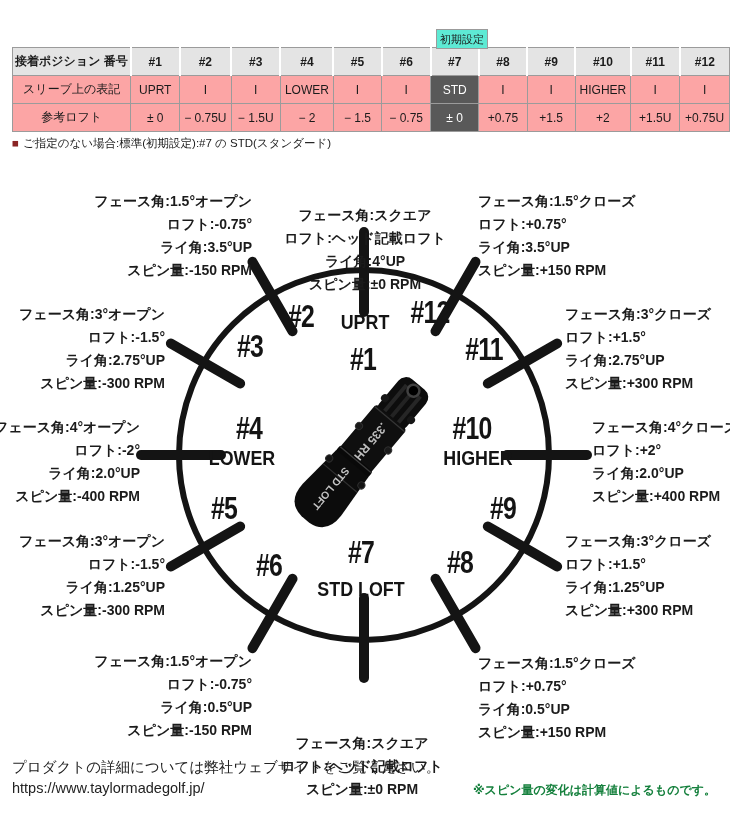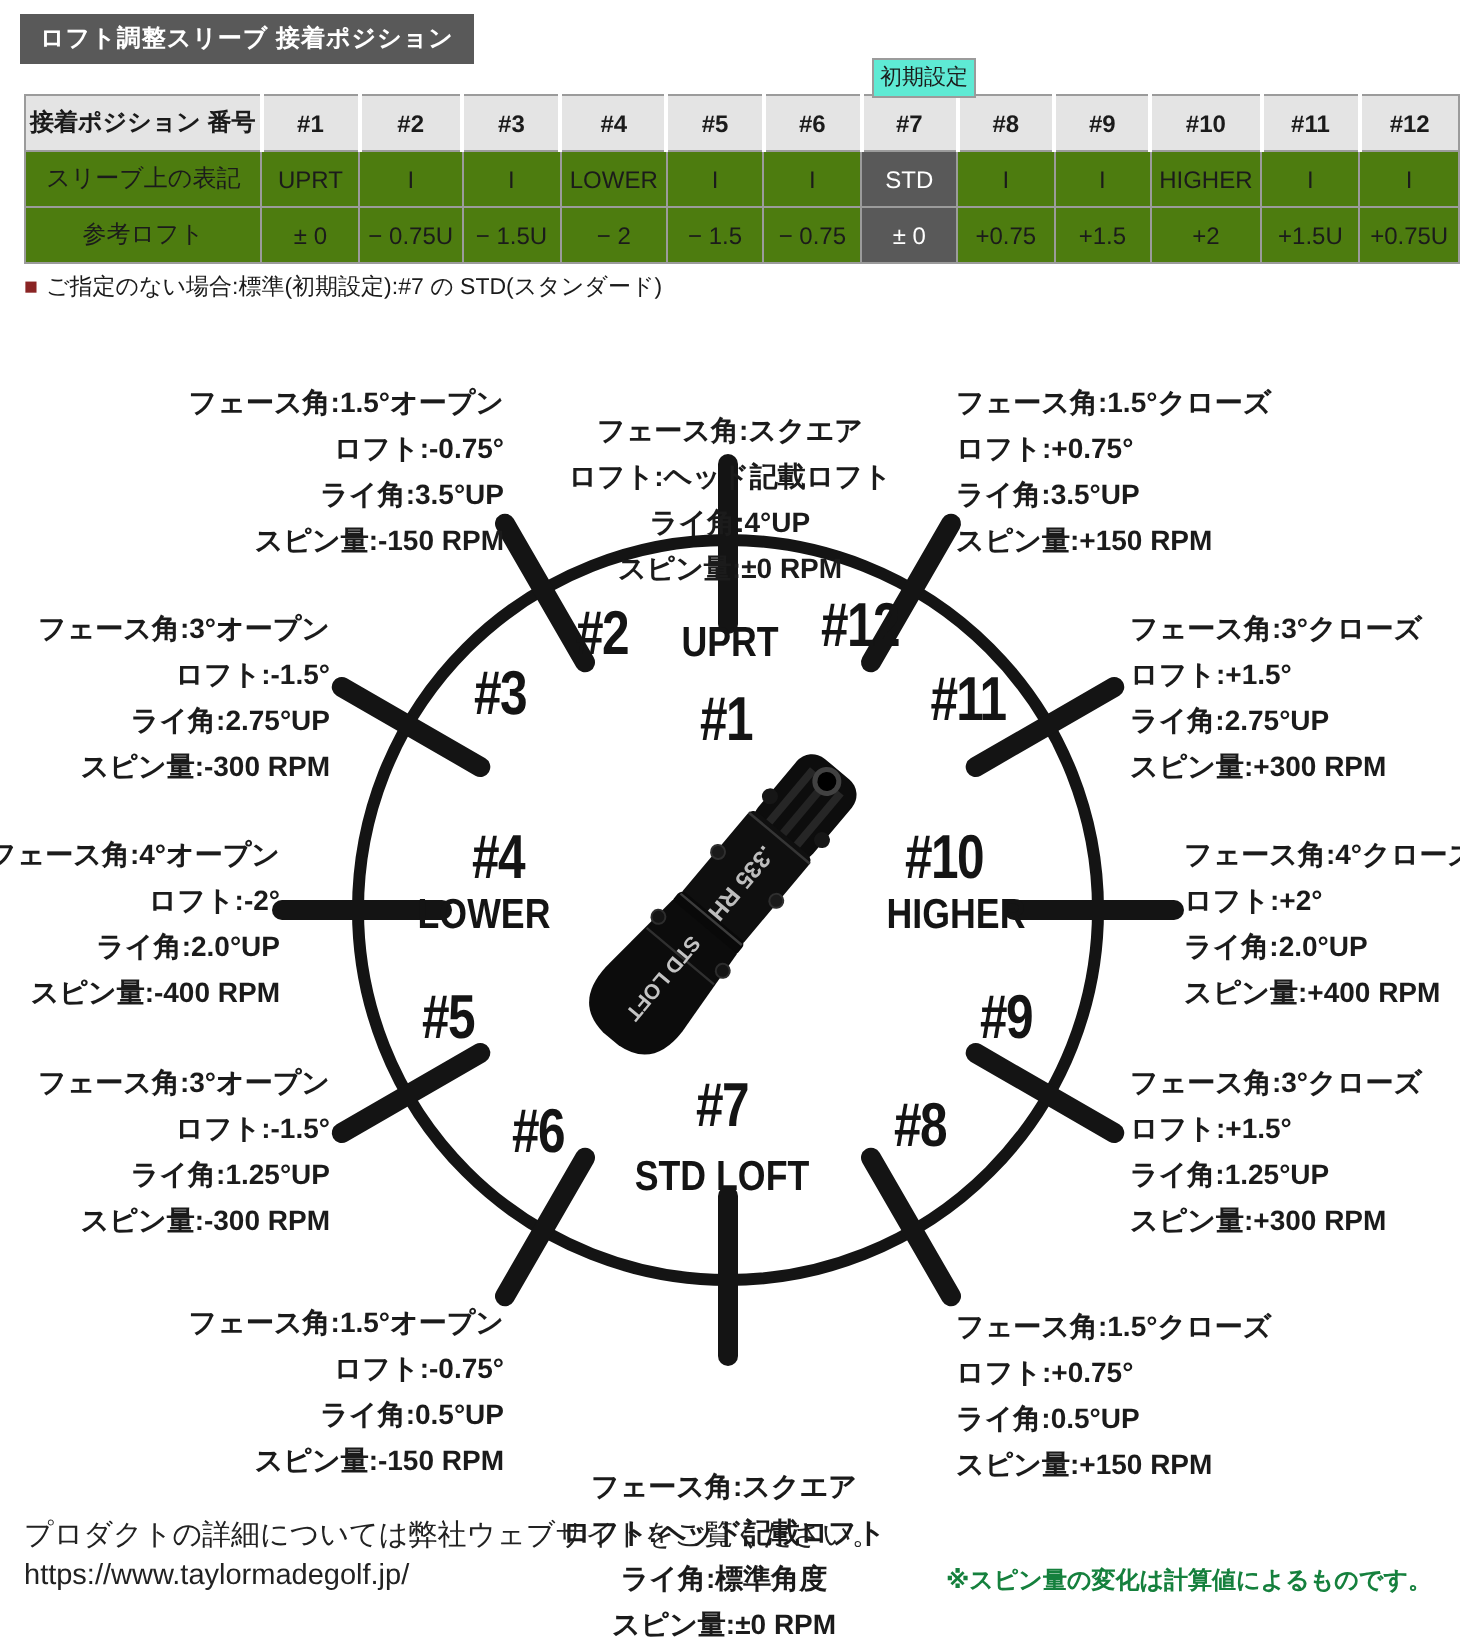--- a/index.html
+++ b/index.html
@@ -4,21 +4,21 @@
 <style>
   html,body{margin:0;padding:0;background:#fff;}
   .page{position:relative;width:730px;height:822px;background:#fff;overflow:hidden;
         font-family:"Liberation Sans","DejaVu Sans",sans-serif;color:#1b1b1b;}
   .badge{position:absolute;left:10px;top:7px;background:#595959;color:#fff;
          font-size:12px;font-weight:bold;padding:4px 10px;letter-spacing:.5px;}
   .init-box{position:absolute;left:436px;top:29px;width:50px;height:18px;background:#5eead4;
             border:1px solid #9b9b9b;font-size:11px;line-height:18px;text-align:center;z-index:2;}
   table.pos-table{position:absolute;left:12px;top:47px;border-collapse:collapse;z-index:1;}
   .pos-table th,.pos-table td{border:1px solid #9b9b9b;text-align:center;font-size:12px;
-            height:27px;padding:0 2px;background:#4d7c0f;white-space:nowrap;}
+            height:27px;padding:0 2px;background:#fca5a5;white-space:nowrap;}
   .pos-table th{background:#e4e4e4;font-weight:bold;border-left:2px solid #fff;border-right:2px solid #fff;}
   .pos-table th:first-child{border-left:1px solid #9b9b9b;width:106px;}
   .pos-table th:last-child{border-right:1px solid #9b9b9b;}
   .pos-table td.rowlab{width:106px;}
   .pos-table td.v{width:41px;padding:0 4px;}
   .pos-table .hl{background:#595959;color:#fff;}
   .note{position:absolute;left:12px;top:136px;font-size:11.5px;}
   .note .sq{color:#8a2424;margin-right:4px;}
   .dial-svg{position:absolute;left:0;top:0;z-index:0;}
   .dial-num{position:absolute;transform:translate(-50%,-50%) scaleX(.8);transform-origin:center;
@@ -31,21 +31,20 @@
   .ib-left{text-align:left;}
   .ib-center{text-align:center;transform:translateX(-50%);margin-top:46px;}
   .footer-line{position:absolute;left:12px;font-size:14.5px;color:#222;}
   .footer-note{position:absolute;right:14px;top:782px;font-size:12px;font-weight:600;color:#15803d;}
 </style>
 </head>
 <body>
 
 <div class="page">
 
-  <div class="badge">ロフト調整スリーブ 接着ポジション</div>
 
   <div class="init-box">初期設定</div>
 
   <table class="pos-table">
     <tbody>
         <tr>
       <th>接着ポジション 番号</th>
       <th>#1</th>
       <th>#2</th>
       <th>#3</th>
@@ -213,21 +212,20 @@
   </div>
   <div class="info-block ib-left" style="left:478px;top:652px;">
     <div>フェース角:1.5°クローズ</div>
     <div>ロフト:+0.75°</div>
     <div>ライ角:0.5°UP</div>
     <div>スピン量:+150 RPM</div>
   </div>
   <div class="info-block ib-center" style="left:362px;top:686px;">
     <div>フェース角:スクエア</div>
     <div>ロフト:ヘッド記載ロフト</div>
-    <div>ライ角:標準角度</div>
     <div>スピン量:±0 RPM</div>
   </div>
 
   <div class="footer-line" style="top:758px;">プロダクトの詳細については弊社ウェブサイトをご覧ください。</div>
   <div class="footer-line" style="top:780px;">https://www.taylormadegolf.jp/</div>
   <div class="footer-note">※スピン量の変化は計算値によるものです。</div>
 
 </div>
 
 </body></html>

